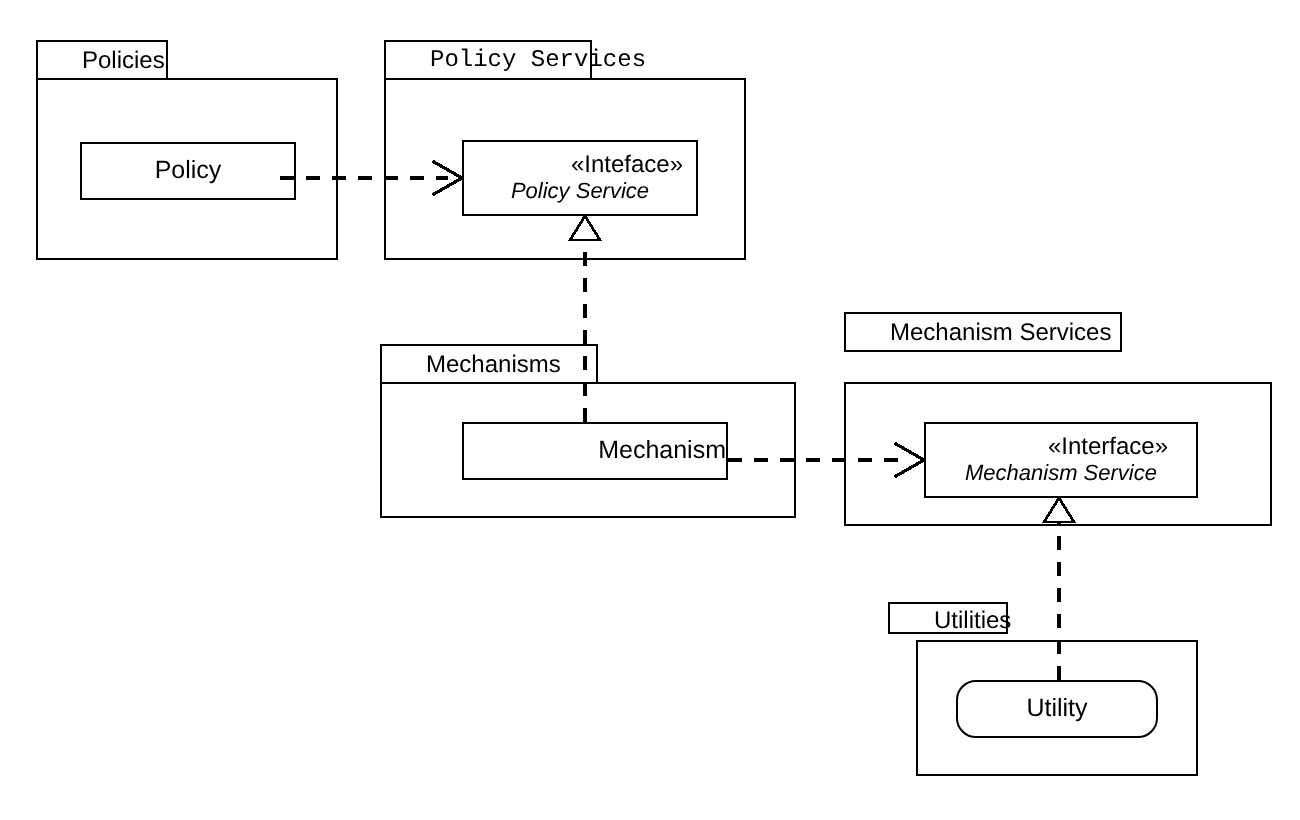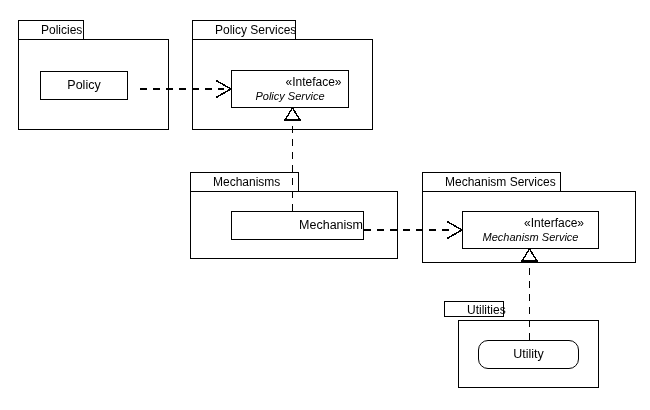--- a/index.html
+++ b/index.html
@@ -100,48 +100,48 @@
 </head>
 <body>
 
 <div id="diagram-canvas">
 
   <div class="package">
     <div class="package-tab" style="left:18px; top:20px; width:66px; height:20px;">
       <span>Policies</span>
     </div>
     <div class="package-body" style="left:18px; top:39px; width:151px; height:91px;"></div>
-    <div class="classifier" style="left:40px; top:71px; width:88px; height:29px;">
+    <div class="classifier" style="left:40px; top:71px; width:108px; height:29px;">
       <span class="cname">Policy</span>
     </div>
   </div>
 
   <div class="package">
-    <div class="package-tab" style="left:192px; top:20px; width:104px; height:20px;">
+    <div class="package-tab" style="left:192px; top:20px; width:104px; height:20px;font-family:Liberation Mono, monospace;">
       <span>Policy Services</span>
     </div>
     <div class="package-body" style="left:192px; top:39px; width:181px; height:91px;"></div>
     <div class="classifier" style="left:231px; top:70px; width:118px; height:38px;">
       <span class="stereotype">«Inteface»</span>
       <span class="iname">Policy Service</span>
     </div>
   </div>
 
   <div class="package">
     <div class="package-tab" style="left:190px; top:172px; width:109px; height:20px;text-align:center;">
       <span>Mechanisms</span>
     </div>
     <div class="package-body" style="left:190px; top:191px; width:208px; height:68px;"></div>
     <div class="classifier" style="left:231px; top:211px; width:133px; height:29px;align-items:flex-end;">
       <span class="cname">Mechanism</span>
     </div>
   </div>
 
   <div class="package">
-    <div class="package-tab" style="left:422px; top:172px; width:139px; height:20px;">
+    <div class="package-tab" style="left:422px; top:156px; width:139px; height:20px;">
       <span>Mechanism Services</span>
     </div>
     <div class="package-body" style="left:422px; top:191px; width:214px; height:72px;"></div>
     <div class="classifier" style="left:462px; top:211px; width:137px; height:38px;">
       <span class="stereotype">«Interface»</span>
       <span class="iname">Mechanism Service</span>
     </div>
   </div>
 
   <div class="package">

